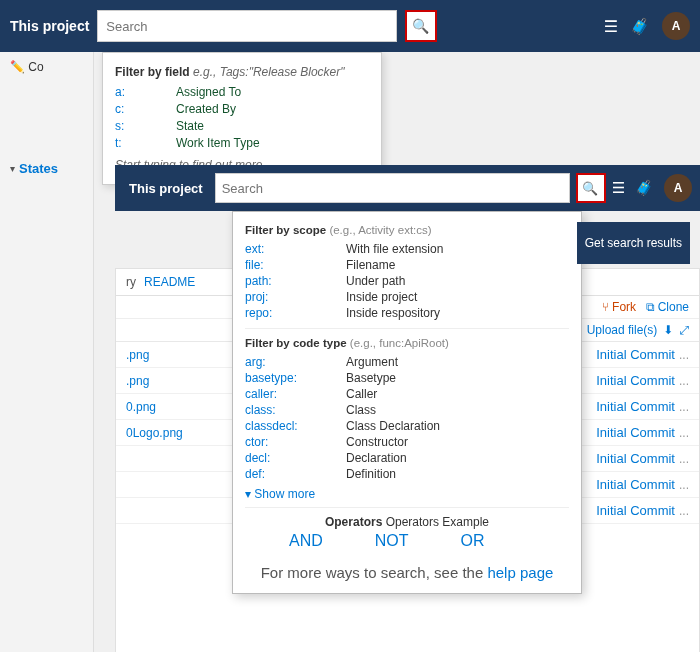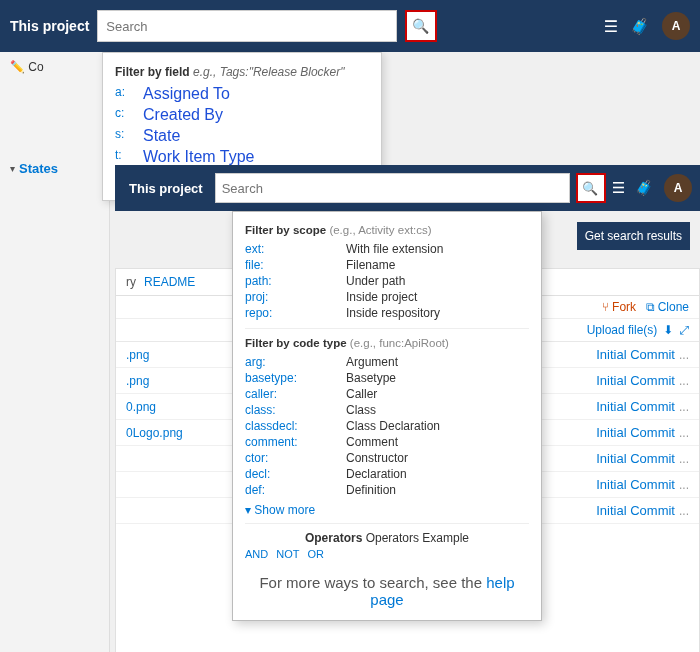--- a/index.html
+++ b/index.html
@@ -108,22 +108,23 @@
       margin: 3px 0;
     }
 
     .dropdown-back .filter-key {
       color: #0078d4;
       font-size: 12px;
       min-width: 20px;
     }
 
     .dropdown-back .filter-val {
-      color: #1d4ed8;
-      font-size: 16px;
+      color: #14532d;
+      font-size: 12px;
+      margin-left: 33px;
     }
 
     .dropdown-back .hint {
       color: #666;
       font-size: 12px;
       margin-top: 8px;
       font-style: italic;
     }
 
     
@@ -190,31 +191,31 @@
     }
 
     
     .tooltip-get-results {
       position: absolute;
       top: 222px;
       right: 10px;
       background: #1e3a5f;
       color: #fff;
       font-size: 12px;
-      padding: 7px 8px;
+      padding: 14px 8px;
       white-space: nowrap;
       z-index: 100;
     }
 
     
     .dropdown-front {
       position: absolute;
       top: 211px;
       left: 232px;
-      width: 310px;
+      width: 350px;
       background: #fff;
       border: 1px solid #bbb;
       box-shadow: 3px 3px 10px rgba(0,0,0,0.2);
       z-index: 50;
       padding: 12px;
     }
 
     .section-title {
       font-size: 11.5px;
       color: #333;
@@ -276,41 +277,42 @@
     }
 
     .operator-links {
       display: flex;
       gap: 8px;
       margin: 3px 0;
     }
 
     .op-link {
       color: #0078d4;
-      font-size: 11px;
-      cursor: pointer;
+      font-size: 16px;
+      cursor: pointer;
+      margin-left: 44px;
     }
 
     .help-text {
       font-size: 15px;
       color: #555;
       margin-top: 14px;
     }
 
     .help-link {
       color: #0078d4;
       cursor: pointer;
     }
 
     
     .sidebar-back {
       position: absolute;
       top: 52px;
       left: 0;
-      width: 110px;
+      width: 94px;
       height: 600px;
       background: #f3f3f3;
       border-right: 1px solid #ddd;
     }
 
     .sidebar-item {
       padding: 8px 10px;
       font-size: 12px;
       color: #333;
       cursor: pointer;
@@ -590,24 +592,20 @@
     <span class="fkey">caller:</span>
     <span class="fval">Caller</span>
   </div>
   <div class="filter-row2">
     <span class="fkey">class:</span>
     <span class="fval">Class</span>
   </div>
   <div class="filter-row2">
     <span class="fkey">classdecl:</span>
     <span class="fval">Class Declaration</span>
-  </div>
-  <div class="filter-row2">
-    <span class="fkey">comment:</span>
-    <span class="fval">Comment</span>
   </div>
   <div class="filter-row2">
     <span class="fkey">ctor:</span>
     <span class="fval">Constructor</span>
   </div>
   <div class="filter-row2">
     <span class="fkey">decl:</span>
     <span class="fval">Declaration</span>
   </div>
   <div class="filter-row2">

